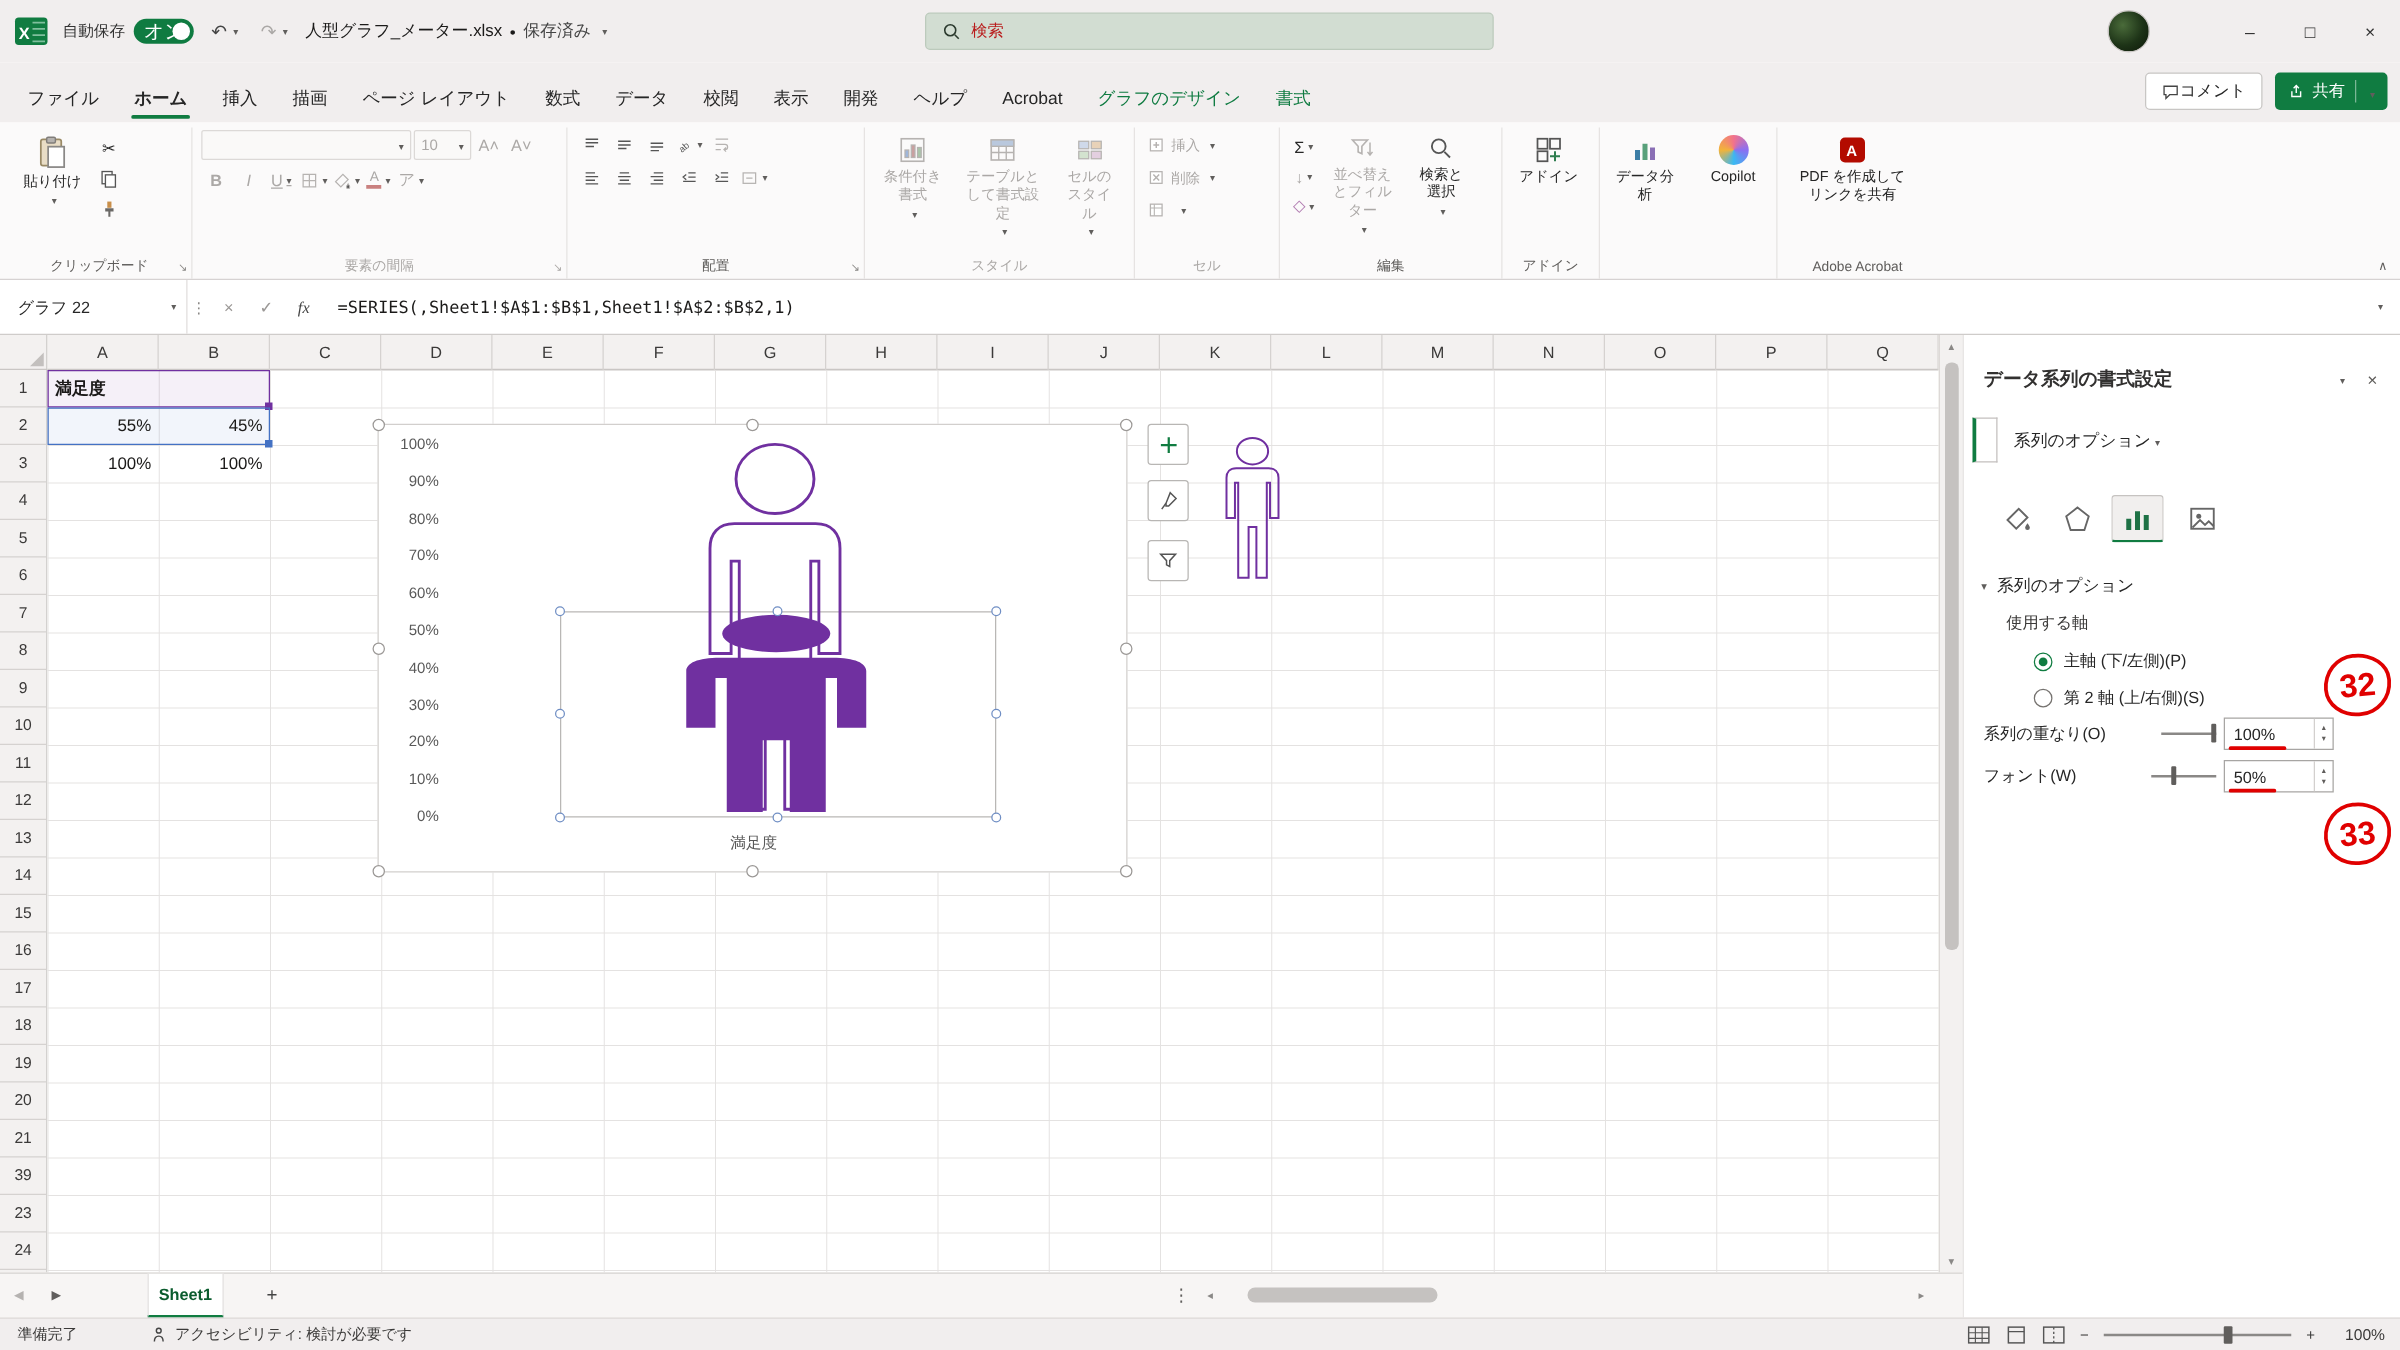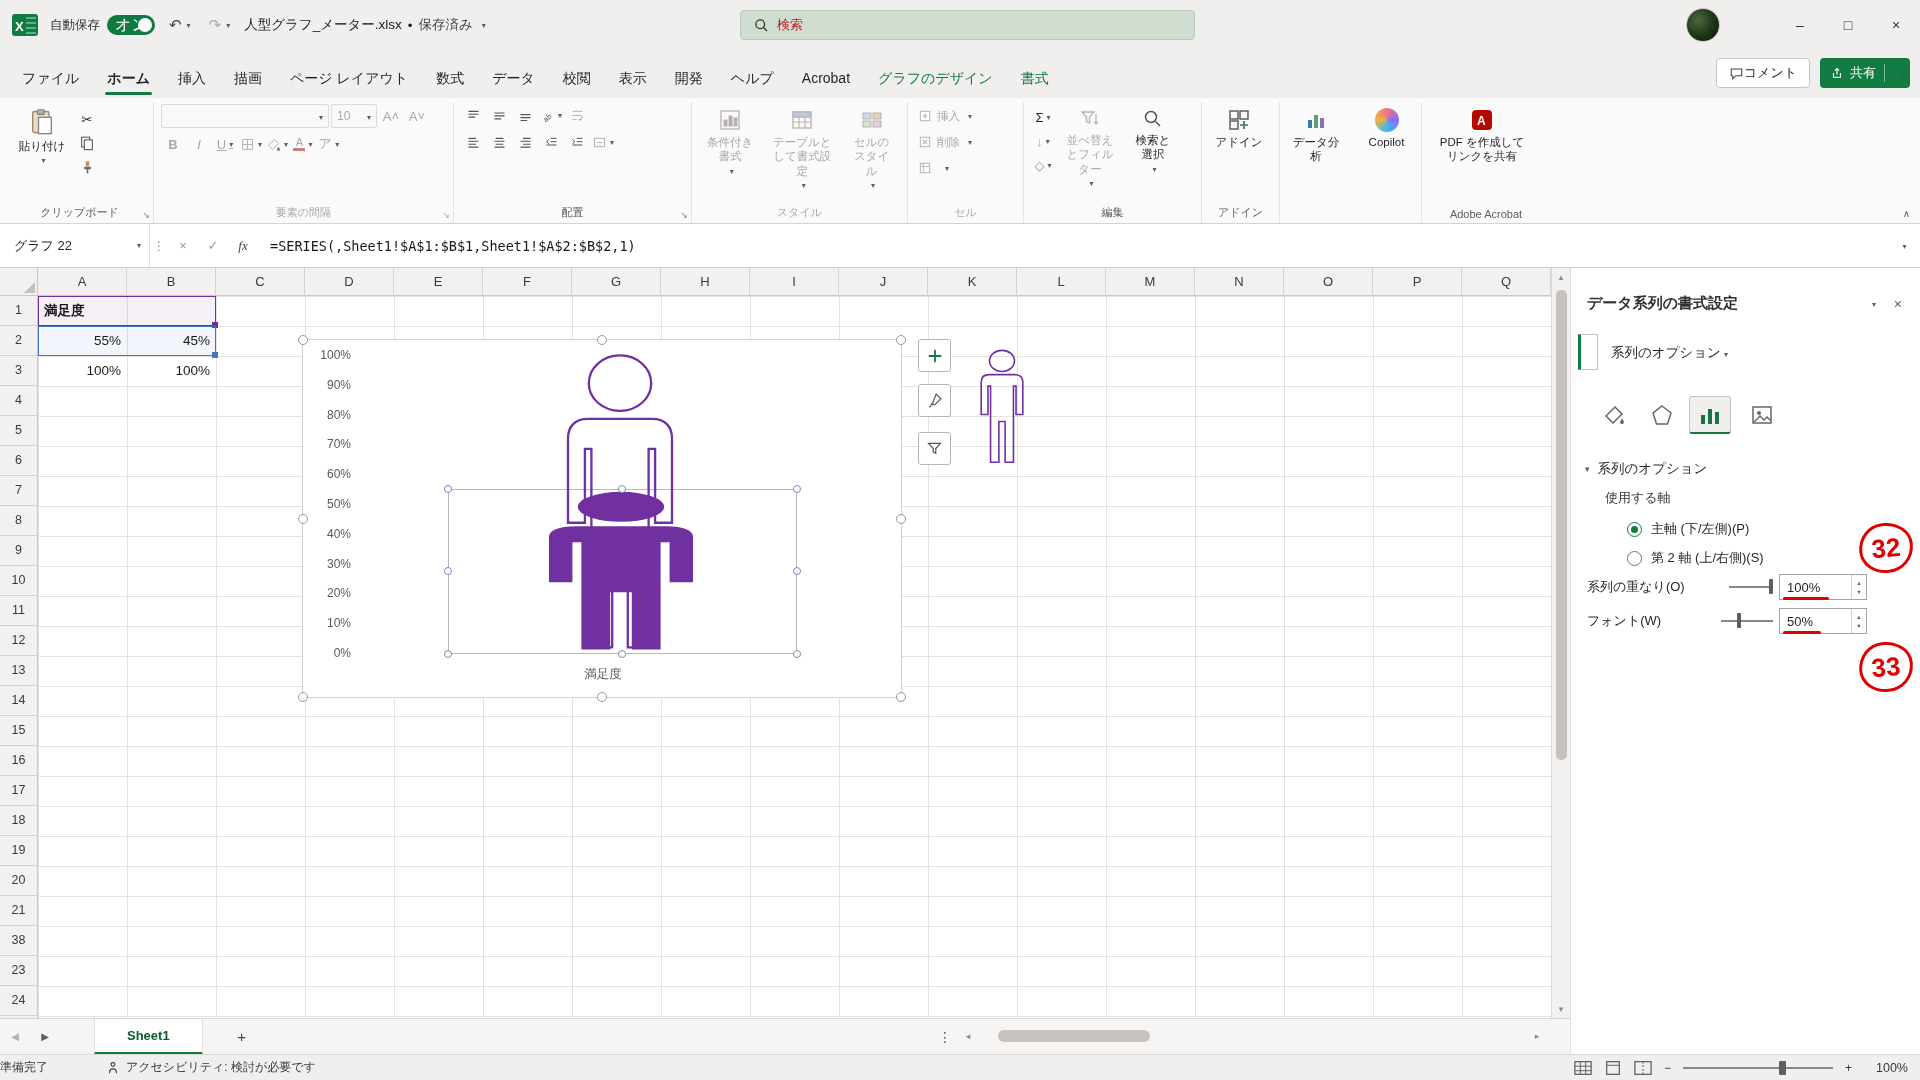--- a/index.html
+++ b/index.html
@@ -112,31 +112,31 @@
   .slider-handle { position:absolute; top:5px; width:4px; height:15px; background:#605e5c; border-radius:1px; }
   .spinbox { position:absolute; left:192px; top:0; width:88px; height:26px; border:1px solid #a7a5a3; background:#fff; display:flex; align-items:center; padding-left:7px; font-size:13px; }
   .spin-arrows { position:absolute; right:0; top:0; width:15px; height:100%; border-left:1px solid #d3d0ce; display:flex; flex-direction:column; align-items:center; justify-content:center; font-size:6.5px; color:#605e5c; line-height:1.4; }
   .red-underline { position:absolute; height:3px; background:#e00000; border-radius:2px; }
   .anno-circle { position:absolute; width:54px; height:50px; border:3.5px solid #e00000; border-radius:48% 52% 50% 50% / 55% 46% 54% 48%; color:#e00000; font-size:26px; font-weight:bold; display:flex; align-items:center; justify-content:center; transform:rotate(-5deg); background:transparent; }
 
   
   #sheetbar { position:absolute; left:0; top:1018px; width:1570px; height:36px; background:#f7f5f4; border-top:1px solid #d5d2d0; display:flex; align-items:center; }
   .nav-arr { width:30px; text-align:center; font-size:10px; color:#605e5c; }
   .nav-arr.dim { color:#b5b2b0; }
-  #sheet-tab { margin-left:34px; height:36px; padding:0 32px; background:#fff; display:flex; align-items:center; font-size:13px; font-weight:bold; color:#0b5c2e; border-bottom:3px solid #107c41; border-left:1px solid #e1dedd; border-right:1px solid #e1dedd; }
+  #sheet-tab { margin-left:58px; height:36px; padding:0 8px; background:#fff; display:flex; align-items:center; font-size:13px; font-weight:bold; color:#0b5c2e; border-bottom:3px solid #107c41; border-left:1px solid #e1dedd; border-right:1px solid #e1dedd; }
   #add-sheet { margin-left:26px; width:26px; height:26px; border-radius:50%; display:flex; align-items:center; justify-content:center; font-size:15px; color:#444; }
   #sheet-more { position:absolute; left:938px; font-size:14px; color:#605e5c; }
   #hscroll { position:absolute; left:960px; top:1024px; width:585px; height:24px; display:flex; align-items:center; }
   #hscroll .arr { width:16px; text-align:center; font-size:9px; color:#8a8886; }
   #htrack { position:relative; flex:1; height:12px; }
   #hthumb { position:absolute; left:22px; top:0; width:152px; height:12px; background:#c5c2c0; border-radius:6px; }
 
   
   #statusbar { position:absolute; left:0; top:1054px; width:1920px; height:26px; background:#f1eeee; border-top:1px solid #ddd9d7; display:flex; align-items:center; font-size:12px; color:#3b3a39; }
-  #sb-ready { }
+  #sb-ready { margin-left:14px; }
   #sb-access { margin-left:58px; display:flex; align-items:center; gap:6px; }
   #sb-right { position:absolute; right:12px; display:flex; align-items:center; gap:12px; }
   .view-ic { width:18px; height:16px; }
   #zoom-track { position:relative; width:150px; height:2px; background:#8a8886; }
   #zoom-thumb { position:absolute; left:96px; top:-6px; width:7px; height:14px; background:#605e5c; border-radius:1px; }
   #zoom-pct { width:44px; text-align:right; font-size:12.5px; }
 </style>
 </head>
 <body>
 
@@ -551,21 +551,21 @@
       <div class="row-h">12</div>
       <div class="row-h">13</div>
       <div class="row-h">14</div>
       <div class="row-h">15</div>
       <div class="row-h">16</div>
       <div class="row-h">17</div>
       <div class="row-h">18</div>
       <div class="row-h">19</div>
       <div class="row-h">20</div>
       <div class="row-h">21</div>
-      <div class="row-h">38</div>
+      <div class="row-h">39</div>
       <div class="row-h">23</div>
       <div class="row-h">24</div>
     </div>
   <div id="gridbg"></div>
 
   <div class="range" style="left:38px;top:296px;width:178px;height:30px;border:1.5px solid #7030a0;background:rgba(112,48,160,.07)">
       <span class="fh" style="background:#7030a0"></span>
     </div>
   <div class="range" style="left:38px;top:326px;width:178px;height:30px;border:1.5px solid #4472c4;background:rgba(68,114,196,.07)">
       <span class="fh" style="background:#4472c4"></span>

